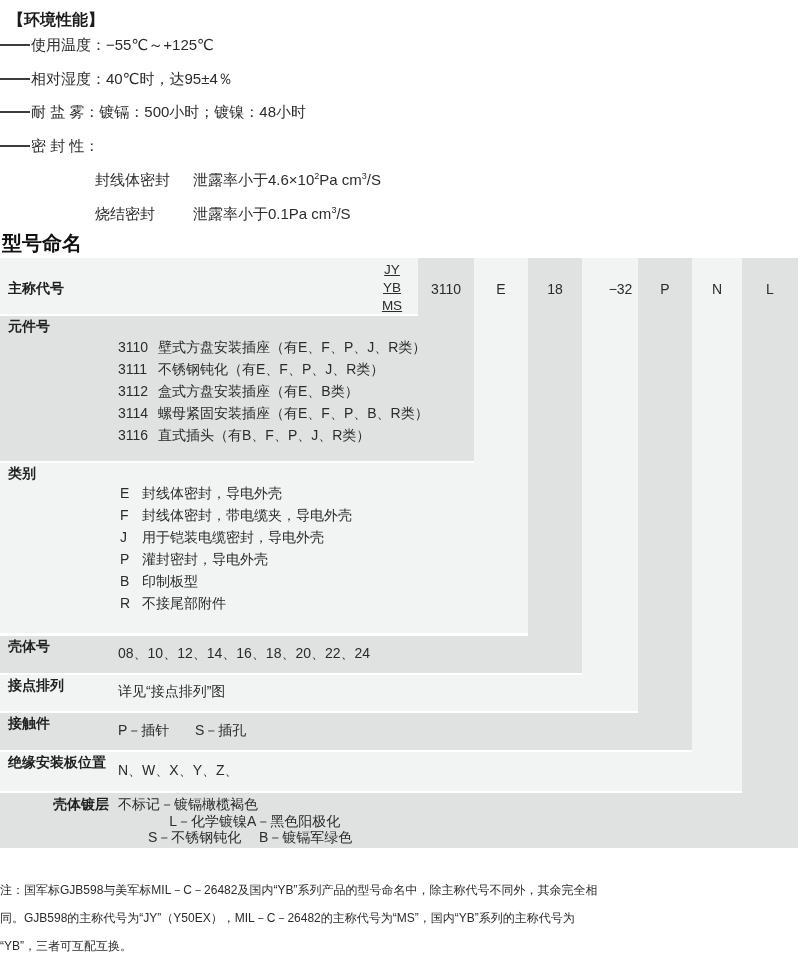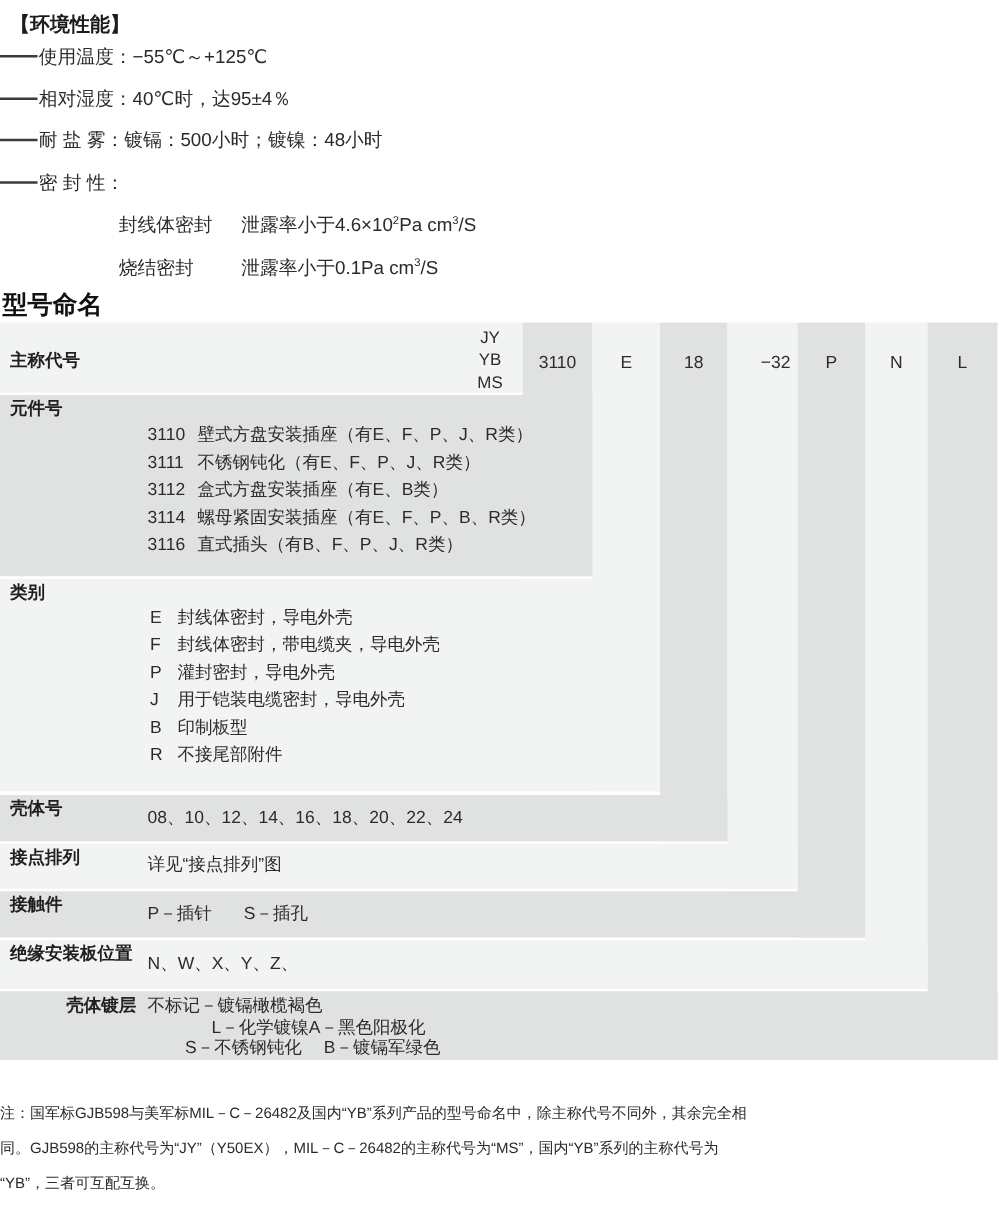--- a/index.html
+++ b/index.html
@@ -12,21 +12,21 @@
   .env-title{font-size:16px;font-weight:bold;color:#1c1c1c;}
   .env-line{font-size:15px;color:#2b2b2b;}
   .dash{position:absolute;left:0;width:30px;height:2px;background:#3c3c3c;}
   .seal-name{display:inline-block;width:98px;font-size:15px;color:#2b2b2b;}
   .seal-val{font-size:15px;color:#2b2b2b;}
   sup{font-size:9px;line-height:0;}
   .heading{font-size:20px;font-weight:bold;color:#111;}
   .band{position:absolute;}
   .row-label{font-size:14px;font-weight:bold;color:#1f1f1f;}
   .code-cell{font-size:14px;color:#2b2b2b;text-align:center;}
-  .stack{font-size:13.5px;color:#2b2b2b;text-align:center;line-height:18px;}
+  .stack{font-size:13.5px;color:#2b2b2b;text-align:center;line-height:18px;text-decoration:underline;}
   .item-line{font-size:14px;color:#2b2b2b;line-height:22px;white-space:nowrap;}
   .item-code{display:inline-block;width:40px;}
   .item-letter{display:inline-block;width:22px;}
   .row-value{font-size:14px;color:#2b2b2b;}
   .pair-a{display:inline-block;width:77px;}
   .plate-a{display:inline-block;width:111px;}
   .note-line{font-size:12px;color:#2b2b2b;}
 </style>
 </head>
 <body>
@@ -94,22 +94,22 @@
   <div class="item-line"><span class="item-code">3111</span><span>不锈钢钝化（有E、F、P、J、R类）</span></div>
   <div class="item-line"><span class="item-code">3112</span><span>盒式方盘安装插座（有E、B类）</span></div>
   <div class="item-line"><span class="item-code">3114</span><span>螺母紧固安装插座（有E、F、P、B、R类）</span></div>
   <div class="item-line"><span class="item-code">3116</span><span>直式插头（有B、F、P、J、R类）</span></div>
 </div>
 
 <div class="abs row-label" style="left:8px;top:465px;">类别</div>
 <div class="abs" style="left:120px;top:482px;">
   <div class="item-line"><span class="item-letter">E</span><span>封线体密封，导电外壳</span></div>
   <div class="item-line"><span class="item-letter">F</span><span>封线体密封，带电缆夹，导电外壳</span></div>
+  <div class="item-line"><span class="item-letter">J</span><span>用于铠装电缆密封，导电外壳</span></div>
   <div class="item-line"><span class="item-letter">P</span><span>灌封密封，导电外壳</span></div>
-  <div class="item-line"><span class="item-letter">J</span><span>用于铠装电缆密封，导电外壳</span></div>
   <div class="item-line"><span class="item-letter">B</span><span>印制板型</span></div>
   <div class="item-line"><span class="item-letter">R</span><span>不接尾部附件</span></div>
 </div>
 
 <div class="abs row-label" style="left:8px;top:638px;">壳体号</div>
 <div class="abs row-value" style="left:118px;top:645px;">08、10、12、14、16、18、20、22、24</div>
 
 <div class="abs row-label" style="left:8px;top:677px;">接点排列</div>
 <div class="abs row-value" style="left:118px;top:683px;">详见“接点排列”图</div>
 

